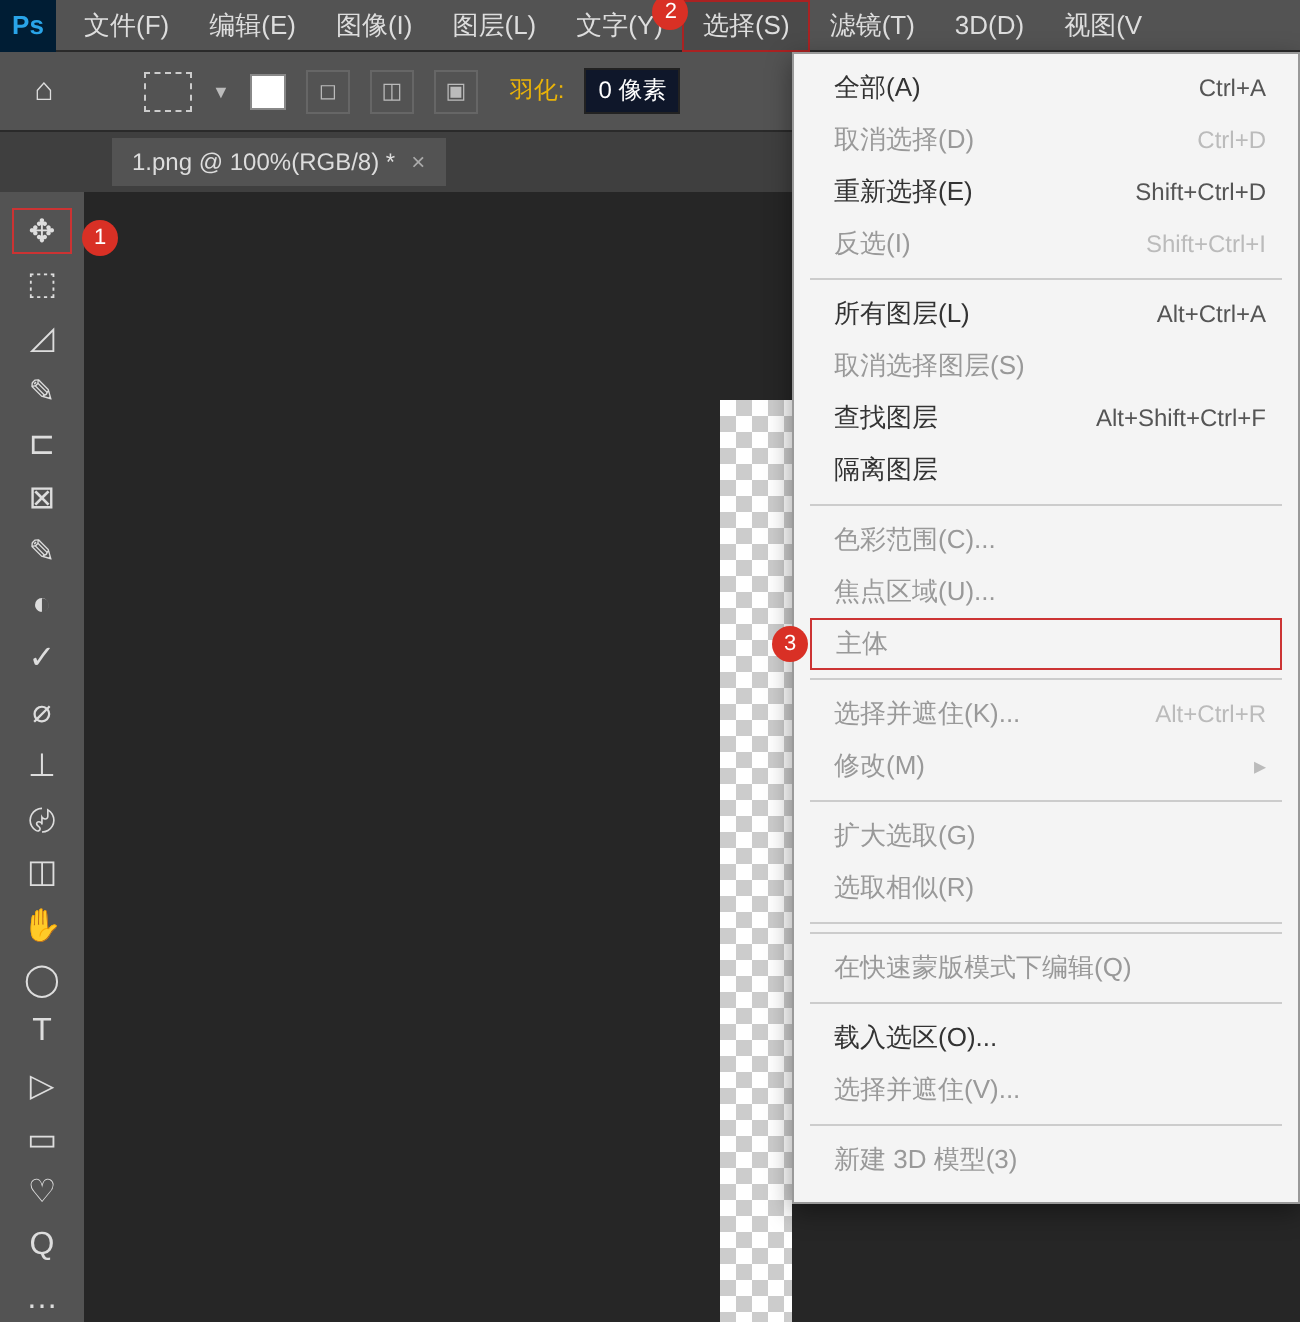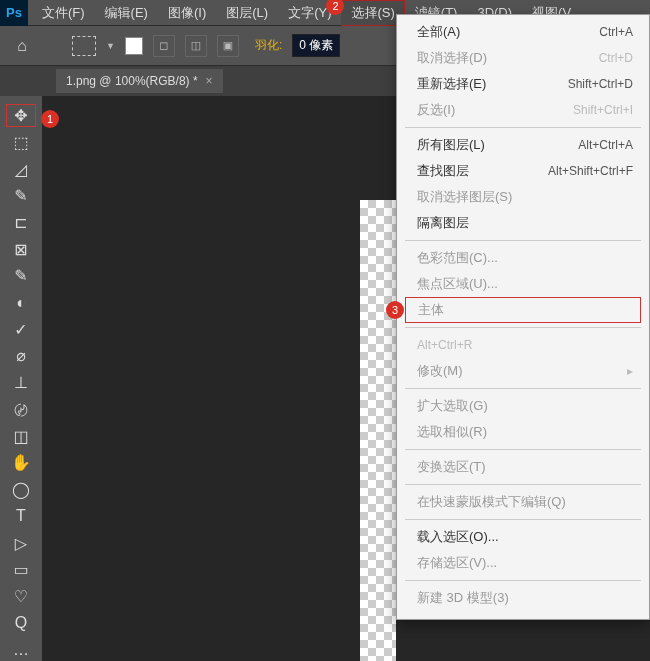--- a/index.html
+++ b/index.html
@@ -23,21 +23,21 @@
   .doctab .close { font-size:12px; color:#aaa;}
   .workspace { position:absolute; left:0; top:96px; bottom:0; right:0;}
   .toolcol { position:absolute; left:0; top:0; bottom:0; width:42px; background:#535353; display:flex; flex-direction:column; align-items:center; padding-top:8px; gap:4px;}
   .tool { width:30px; height:28px; display:flex; align-items:center; justify-content:center; color:#ddd; font-size:16px; position:relative;}
   .tool.sel { border:1px solid #c33;}
   #marker1 { position:absolute; top:5px; left:34px;}
   .canvas-area { position:absolute; left:42px; right:0; top:0; bottom:0; background:#262626;}
   .checker { position:absolute; left:318px; top:104px; width:36px; bottom:0;
     background-image:linear-gradient(45deg,#ccc 25%,transparent 25%),linear-gradient(-45deg,#ccc 25%,transparent 25%),linear-gradient(45deg,transparent 75%,#ccc 75%),linear-gradient(-45deg,transparent 75%,#ccc 75%);
     background-size:16px 16px; background-position:0 0,0 8px,8px -8px,-8px 0; background-color:#fff;}
-  .dropdown { position:absolute; left:396px; top:14px; width:254px; background:#f4f4f4; color:#333; border:1px solid #999; box-shadow:0 4px 12px rgba(0,0,0,0.4); z-index:40; padding:4px 0 8px;}
+  .dropdown { position:absolute; left:396px; top:26px; width:254px; background:#f4f4f4; color:#333; border:1px solid #999; box-shadow:0 4px 12px rgba(0,0,0,0.4); z-index:40; padding:4px 0 8px;}
   .dd-item { display:flex; justify-content:space-between; padding:3px 16px 3px 20px; font-size:13px; line-height:20px;}
   .dd-item.dis { color:#999;}
   .dd-sep { height:1px; background:#ccc; margin:4px 8px;}
   .dd-item.hl { border:1px solid #c33; margin:0 8px; padding:2px 8px 2px 12px;}
   #marker3 { position:absolute; left:-20px; top:3px;}
   .sc { color:#555; font-size:12px;}
   .dd-item.dis .sc { color:#bbb;text-align:right;}
 </style>
 </head>
 <body>
@@ -125,80 +125,77 @@
     </div>
     <div class="dd-item dis">
       <span>反选(I)</span>
       <span class="sc">Shift+Ctrl+I</span>
     </div>
     <div class="dd-sep"></div>
     <div class="dd-item">
       <span>所有图层(L)</span>
       <span class="sc">Alt+Ctrl+A</span>
     </div>
+    <div class="dd-item dis">
+      <span>取消选择图层(S)</span>
+      <span class="sc"></span>
+    </div>
     <div class="dd-item">
       <span>查找图层</span>
       <span class="sc">Alt+Shift+Ctrl+F</span>
     </div>
-    <div class="dd-item dis">
-      <span>取消选择图层(S)</span>
-      <span class="sc"></span>
-    </div>
     <div class="dd-item">
       <span>隔离图层</span>
       <span class="sc"></span>
     </div>
     <div class="dd-sep"></div>
     <div class="dd-item dis">
       <span>色彩范围(C)...</span>
       <span class="sc"></span>
     </div>
     <div class="dd-item dis">
       <span>焦点区域(U)...</span>
       <span class="sc"></span>
     </div>
     <div class="dd-item dis hl" style="position: relative;">
       <span>主体</span>
       <span class="sc"></span>
       <div class="marker" id="marker3">3</div>
     </div>
     <div class="dd-sep"></div>
     <div class="dd-item dis">
+      <span>选择并遮住(K)...</span>
       <span class="sc">Alt+Ctrl+R</span>
     </div>
     <div class="dd-item dis">
       <span>修改(M)</span>
       <span class="sc">▸</span>
     </div>
     <div class="dd-sep"></div>
     <div class="dd-item dis">
       <span>扩大选取(G)</span>
       <span class="sc"></span>
     </div>
     <div class="dd-item dis">
       <span>选取相似(R)</span>
       <span class="sc"></span>
     </div>
     <div class="dd-sep"></div>
-    <div class="dd-item dis">
-      <span>变换选区(T)</span>
-      <span class="sc"></span>
-    </div>
     <div class="dd-sep"></div>
     <div class="dd-item dis">
       <span>在快速蒙版模式下编辑(Q)</span>
       <span class="sc"></span>
     </div>
     <div class="dd-sep"></div>
     <div class="dd-item">
       <span>载入选区(O)...</span>
       <span class="sc"></span>
     </div>
     <div class="dd-item dis">
-      <span>存储选区(V)...</span>
+      <span>选择并遮住(V)...</span>
       <span class="sc"></span>
     </div>
     <div class="dd-sep"></div>
     <div class="dd-item dis">
       <span>新建 3D 模型(3)</span>
       <span class="sc"></span>
     </div>
   </div>
 
 </body></html>

